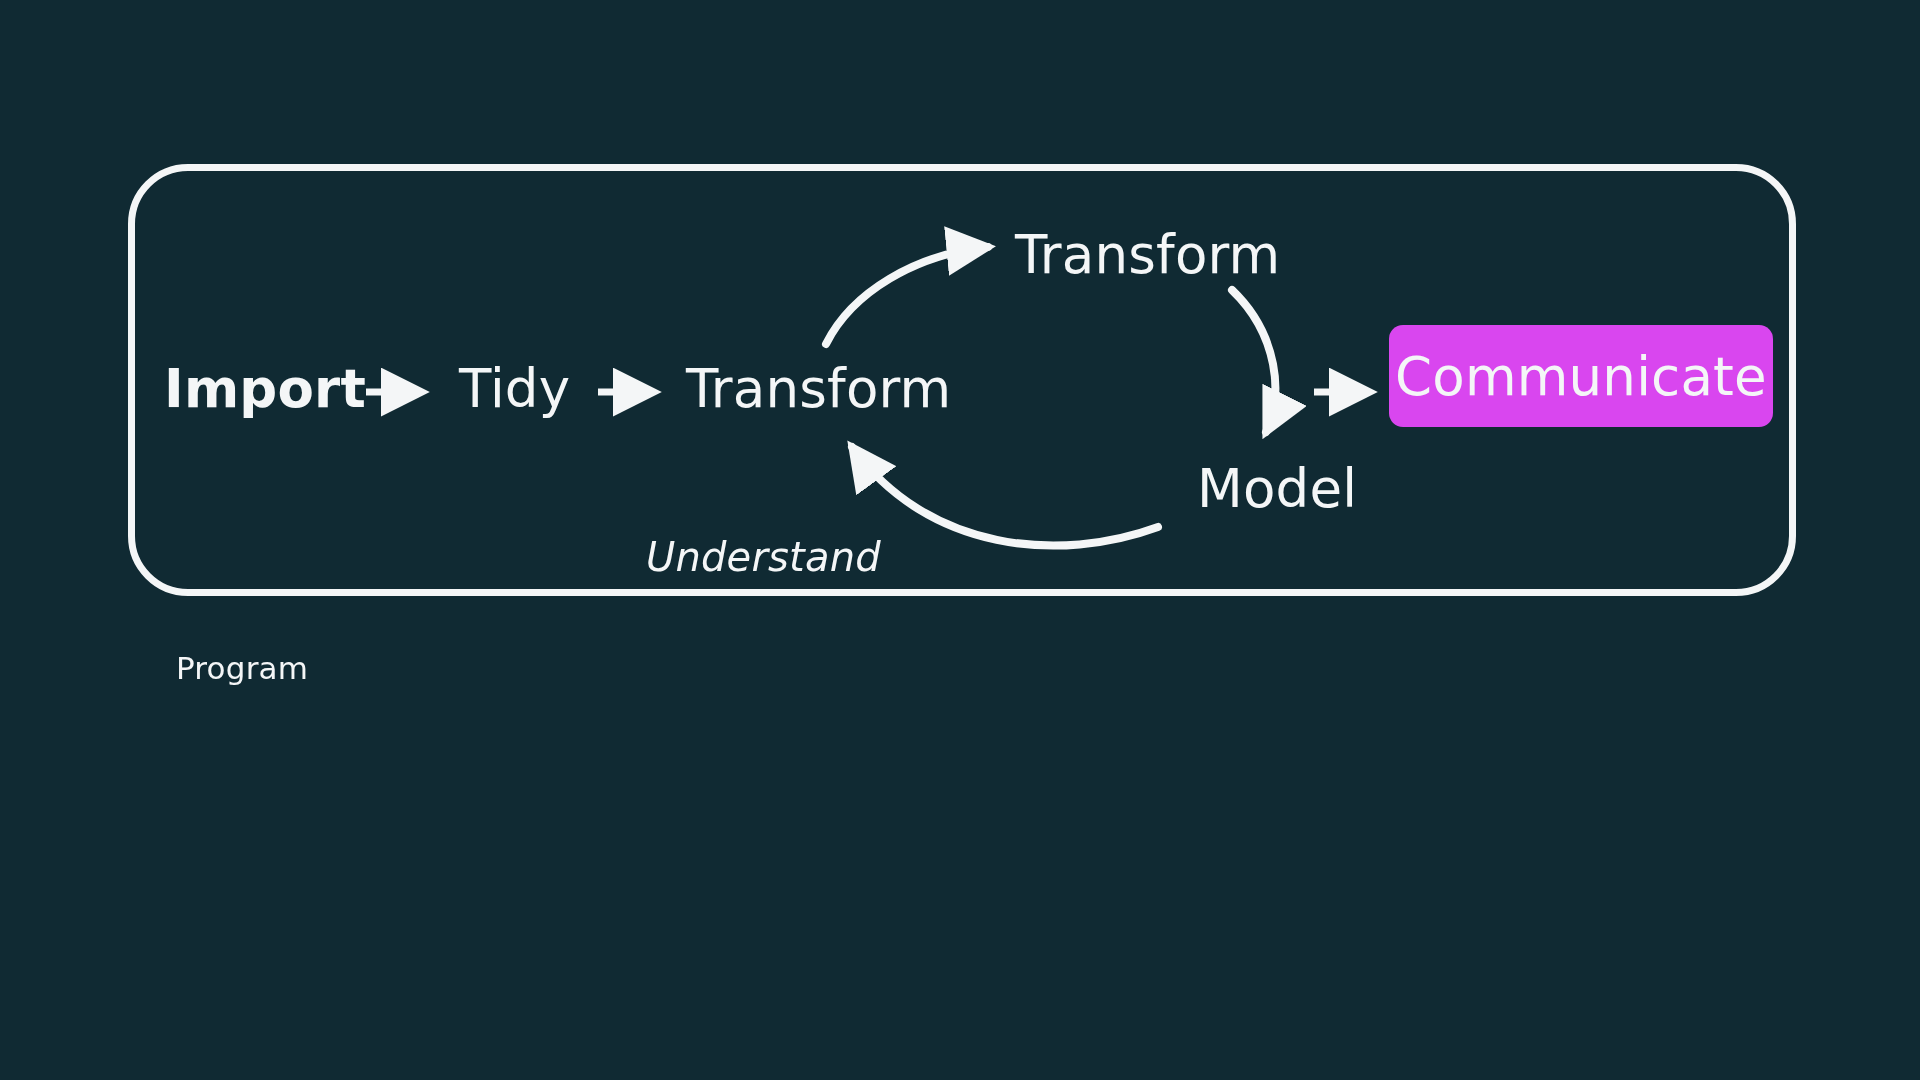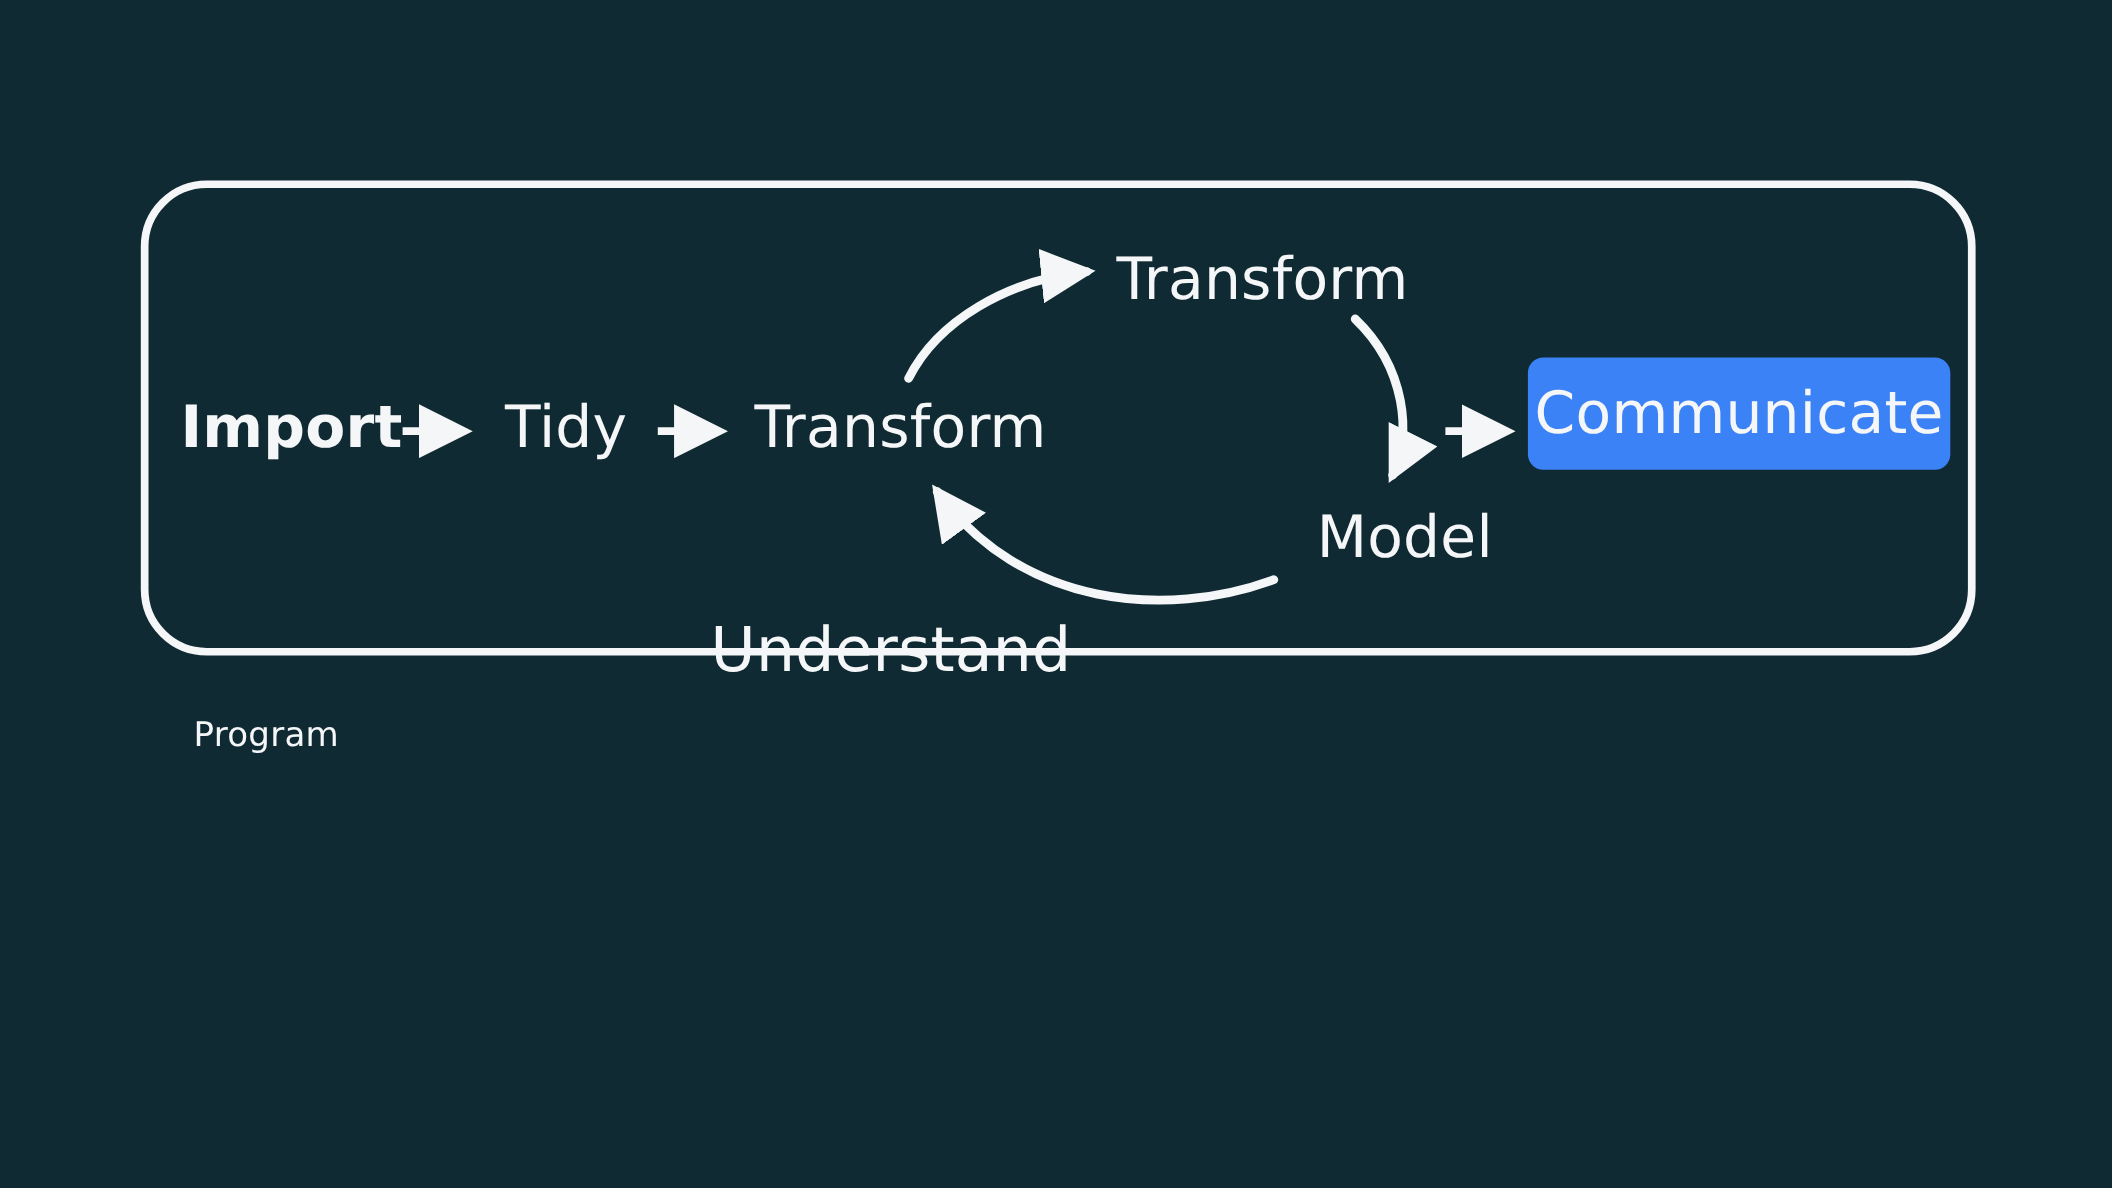--- a/index.html
+++ b/index.html
@@ -42,31 +42,31 @@
     line-height: 1;
     color: #f4f6f7;
     white-space: nowrap;
     letter-spacing: 0.2px;
   }
   .node-import     { left: 164px;  top: 362px; font-weight: bold; }
   .node-tidy       { left: 459px;  top: 362px; }
   .node-transform  { left: 686px;  top: 362px; }
   .node-visualize  { left: 1015px; top: 228px; }
   .node-model      { left: 1160px; top: 462px; margin-left: 37px; }
-  .node-understand { left: 646px;  top: 564px; font-size: 56px; }
+  .node-understand { left: 646px;  top: 537px; font-size: 40px; font-style: italic; }
   .node-program    { left: 176px;  top: 653px; font-size: 31px; }
 
   
   .communicate-chip {
     position: absolute;
     left: 1389px;
     top: 325px;
     width: 384px;
     height: 102px;
-    background: #3b82f6;
+    background: #d946ef;
     border-radius: 14px;
     display: flex;
     align-items: center;
     justify-content: center;
     box-sizing: border-box;
   }
   .communicate-chip .node-label {
     position: static;
     font-size: 53px;
   }

